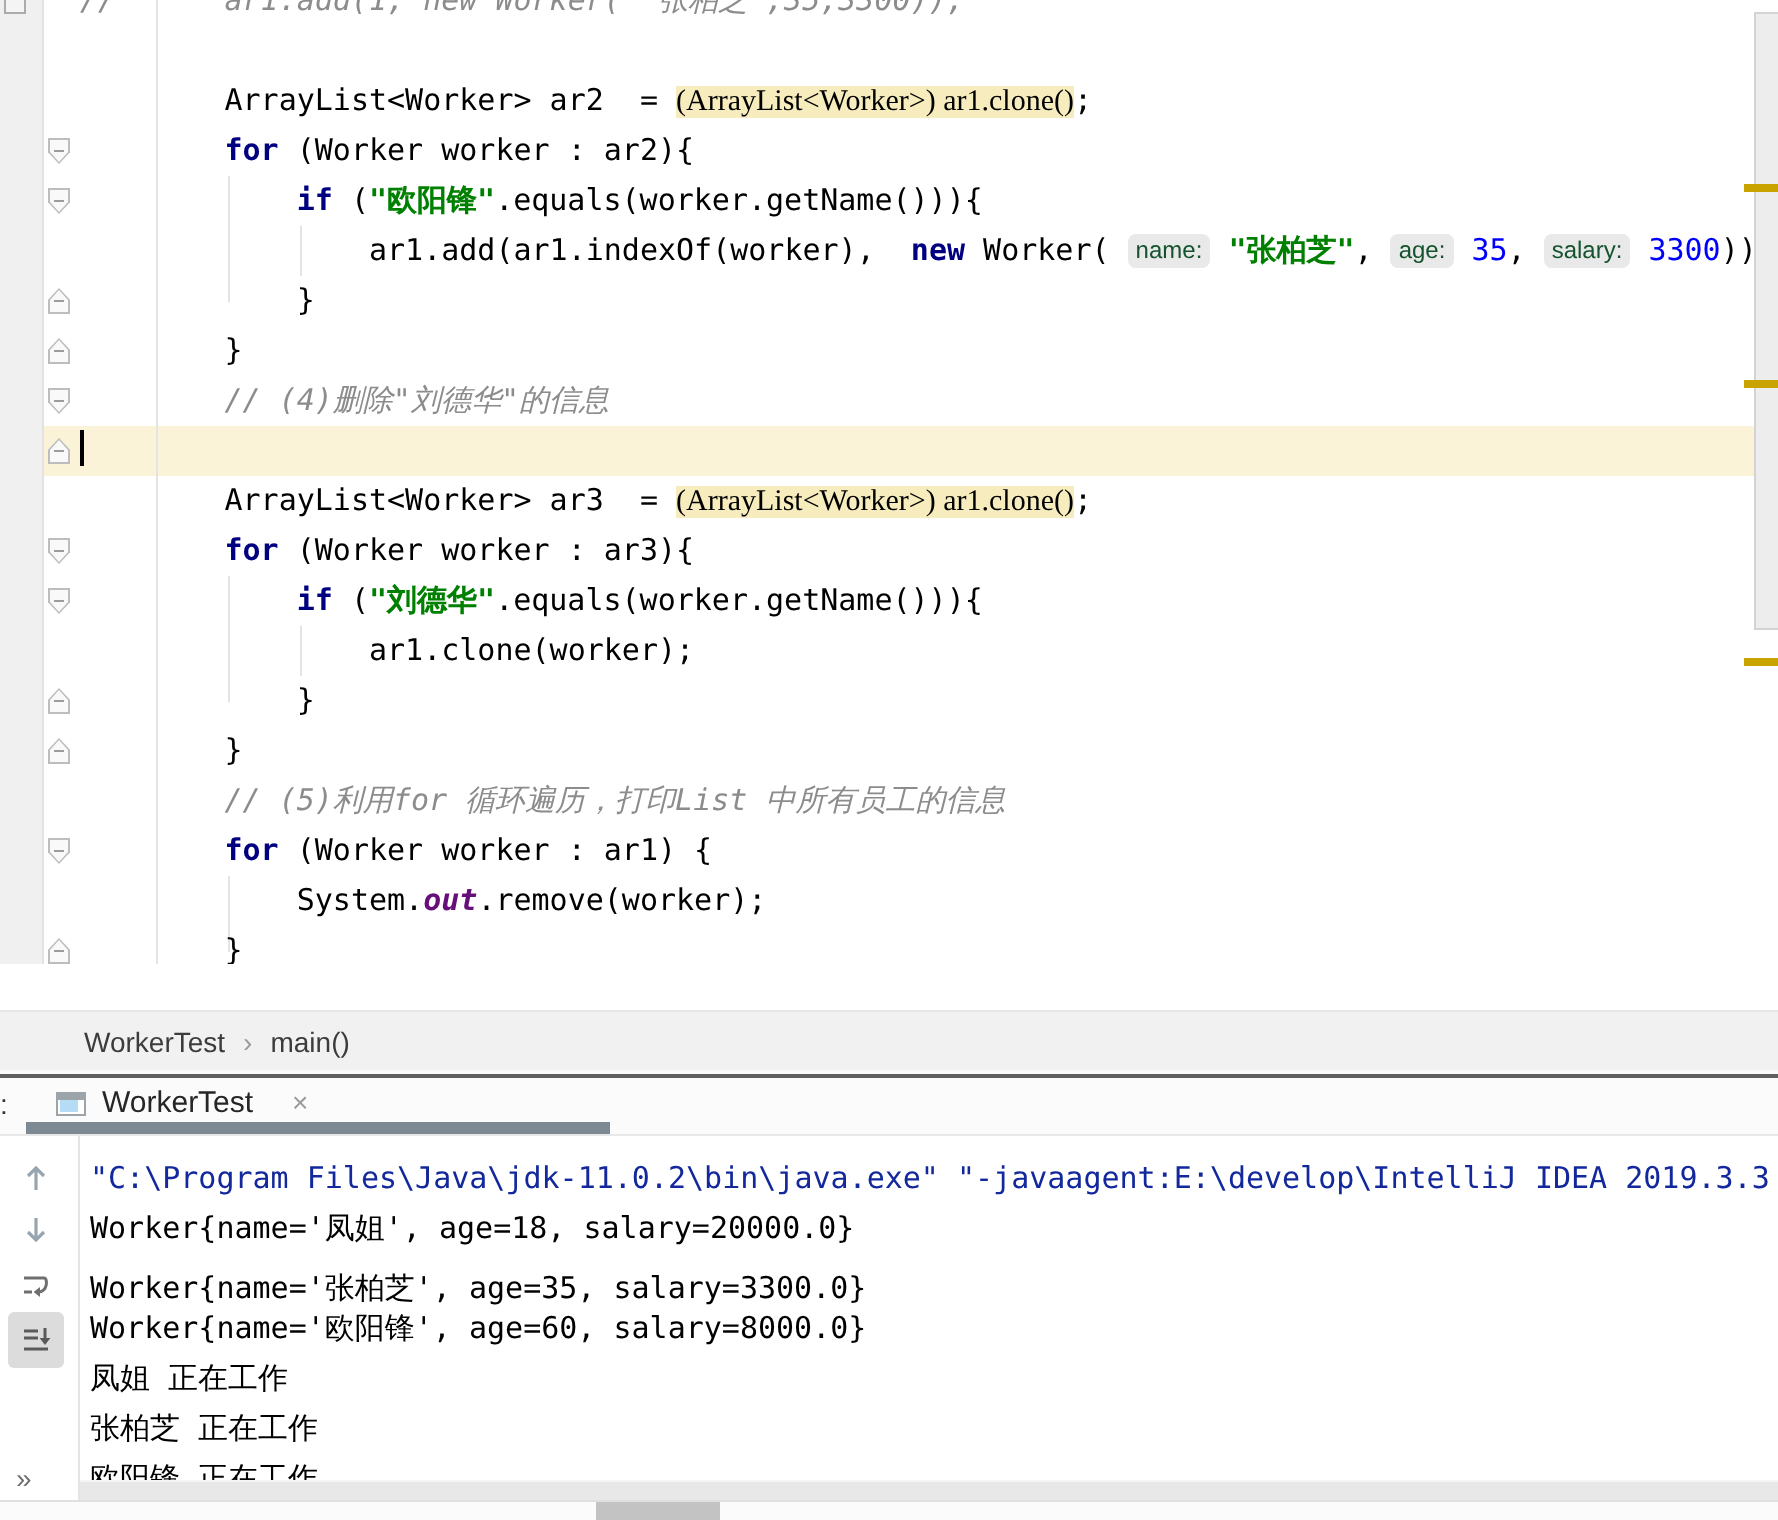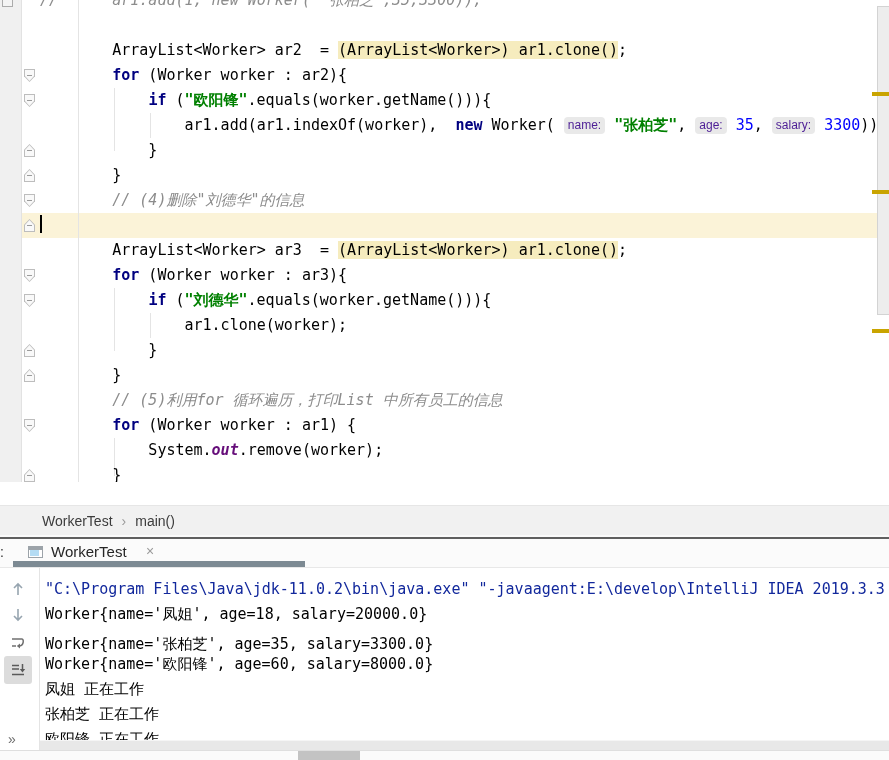--- a/index.html
+++ b/index.html
@@ -14,22 +14,22 @@
                 border:1px solid #ABABAB;}
   .indent-guide{position:absolute;width:1px;background:#E4E4E4;z-index:2;}
   .caret-row{position:absolute;left:22px;top:213px;width:857px;height:25px;background:var(--caret-row);z-index:1;}
   .code-line{position:absolute;left:40px;height:25px;white-space:pre;z-index:3;
              font:15px/25px "DejaVu Sans Mono","Liberation Mono",monospace;color:#000;}
   .code-line .kw{color:var(--kw);font-weight:bold;}
   .code-line .str{color:var(--str);font-weight:bold;}
   .code-line .num{color:var(--num);}
   .code-line .cmt{color:var(--cmt);font-style:italic;}
   .code-line .field{color:var(--field);font-weight:bold;font-style:italic;}
-  .code-line .hl{background:var(--hl);}
-  .code-line .hint{display:inline-block;background:#E9E9E9;color:#4c1d95;border-radius:4px;
+  .code-line .hl{background:var(--hl);font-family:Liberation Serif, serif;}
+  .code-line .hint{display:inline-block;background:#E9E9E9;color:#14532d;border-radius:4px;
                    font:12px/17px "Liberation Sans",sans-serif;padding:0 4px;vertical-align:1px;}
   .caret{display:inline-block;width:2px;height:18px;background:#000;vertical-align:-3px;}
 
   .fold-marker{position:absolute;left:24px;width:11px;height:13px;z-index:4;}
   .fold-marker .o,.fold-marker .i{position:absolute;}
   .fold-marker .o{inset:0;background:#BDBDBD;}
   .fold-marker .i{inset:1px;background:#F9F9F9;}
   .fold-marker.down .o{clip-path:polygon(0 0,100% 0,100% 55%,50% 100%,0 55%);}
   .fold-marker.down .i{clip-path:polygon(0 0,100% 0,100% 55%,50% 100%,0 55%);}
   .fold-marker.up .o{clip-path:polygon(50% 0,100% 45%,100% 100%,0 100%,0 45%);}

